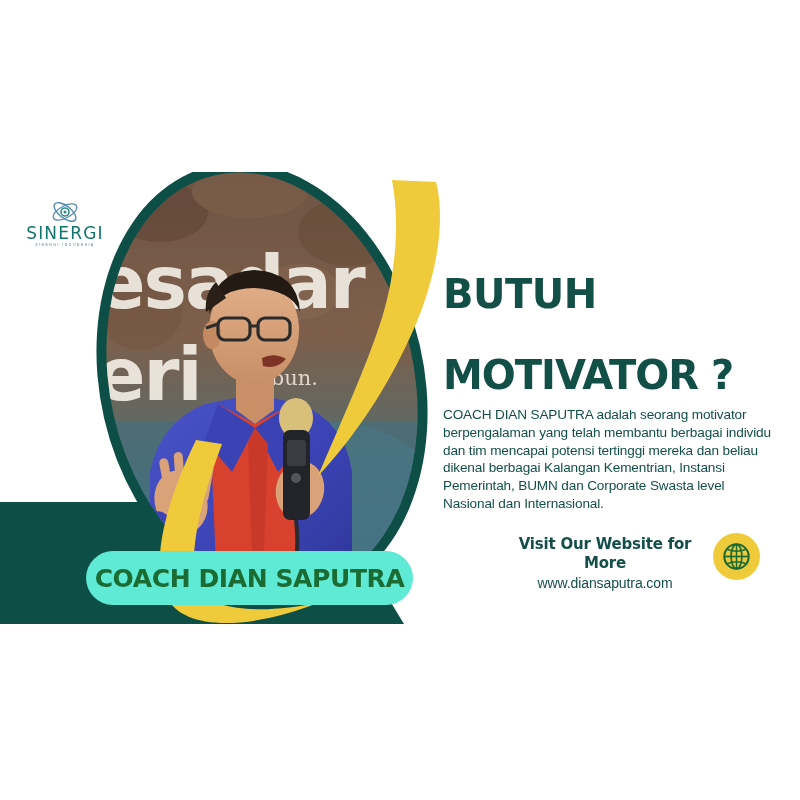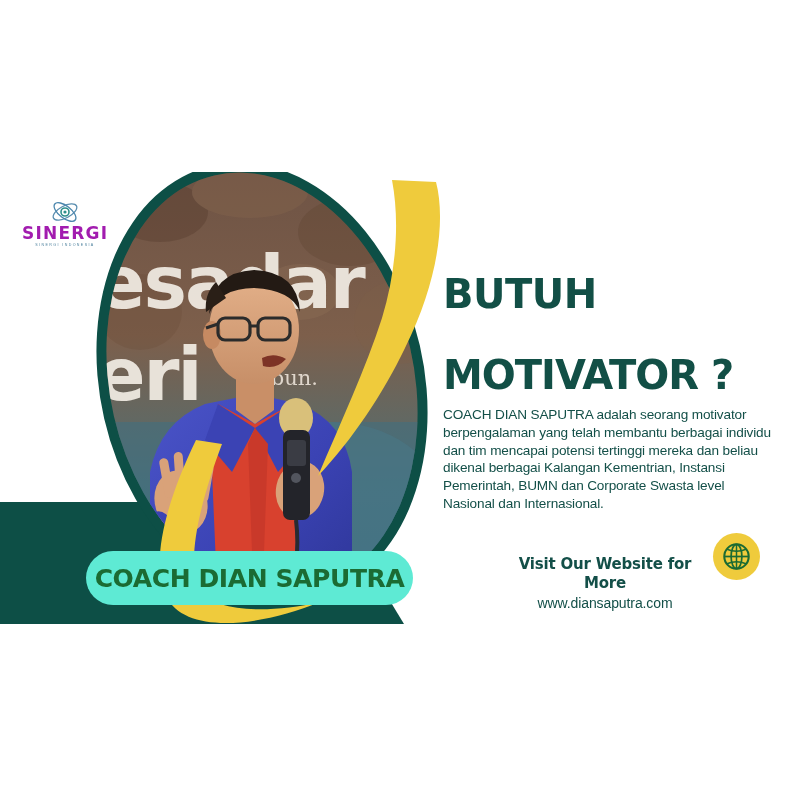--- a/index.html
+++ b/index.html
@@ -45,23 +45,23 @@
     top: 200px;
     width: 86px;
     height: 58px;
     text-align: center;
     line-height: 0;
   }
   .logo-mark { display: block; margin: 0 auto; }
   .logo-word {
     display: block;
     font-size: 17px;
-    font-weight: 700;
+    font-weight: 400;
     letter-spacing: 1.2px;
-    color: #a21caf;
+    color: #0f766e;
     line-height: 1;
     margin-top: 1px;
     font-family: "DejaVu Sans", sans-serif;
   }
   .logo-sub {
     display: block;
     font-size: 3.6px;
     letter-spacing: 1.4px;
     color: #4a7f9c;
     line-height: 1;
@@ -96,21 +96,21 @@
   }
 
   
   .web-block {
     position: absolute;
     left: 505px;
     top: 533px;
     width: 262px;
     height: 56px;
   }
-  .web-text { position: absolute; left: 0; top: 2px; width: 200px; text-align: center; margin-top: 20px; }
+  .web-text { position: absolute; left: 0; top: 2px; width: 200px; text-align: center; }
   .web-title {
     color: #134f48;
     font-weight: 700;
     font-size: 15px;
     letter-spacing: -0.2px;
     line-height: 1.25;
     font-family: "DejaVu Sans", sans-serif;
   }
   .web-url {
     color: #134f48;

